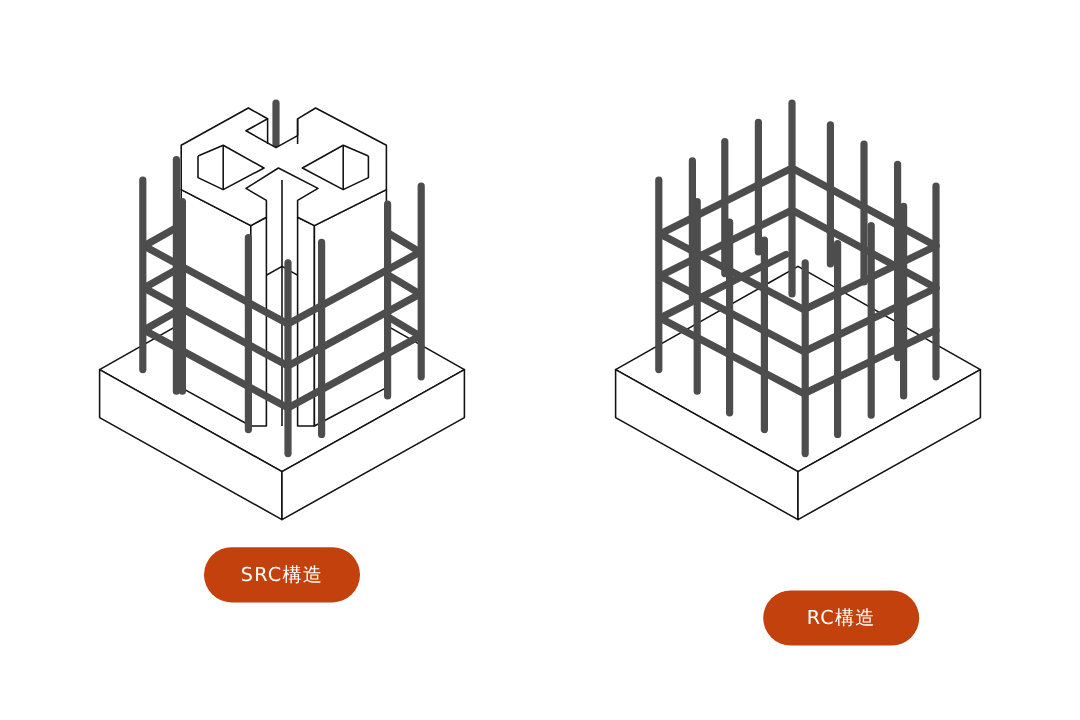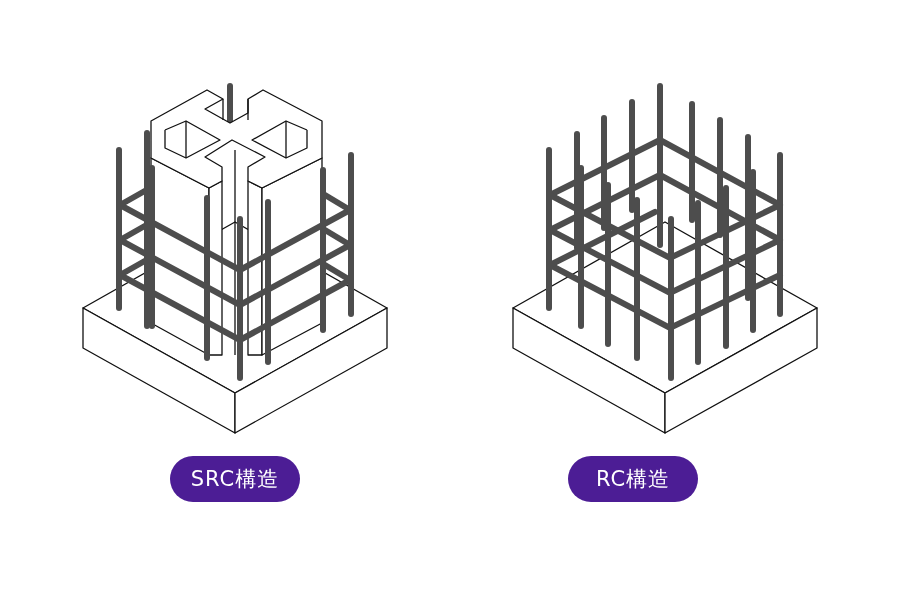--- a/index.html
+++ b/index.html
@@ -1,22 +1,22 @@
 <!DOCTYPE html>
 <html><head>
 <meta charset="utf-8">
 <style>
   html,body{margin:0;padding:0;background:#ffffff;}
   body{width:900px;height:600px;position:relative;overflow:hidden;font-family:"DejaVu Sans","Liberation Sans",sans-serif;}
   .figure{position:absolute;left:0;top:0;width:900px;height:600px;}
   svg.drawing{position:absolute;left:0;top:0;}
-  .label-pill{position:absolute;top:456px;height:46px;border-radius:23px;background:#4c1d95;color:#ffffff;
-    display:flex;align-items:center;justify-content:center;font-size:21px;letter-spacing:1px;}
+  .label-pill{position:absolute;top:456px;height:46px;border-radius:23px;background:#c2410c;color:#ffffff;
+    display:flex;align-items:center;justify-content:center;font-size:16px;letter-spacing:1px;}
   #pill-src{left:170px;width:130px;}
-  #pill-rc{left:568px;width:130px;}
+  #pill-rc{left:636px;width:130px;margin-top:36px;}
   .caption{position:absolute;left:46px;top:550px;font-size:11.5px;color:#555555;}
 </style>
 </head>
 <body>
 
 <div class="figure">
   <svg class="drawing" width="900" height="600" viewBox="0 0 900 600">
 
     <g>
 

